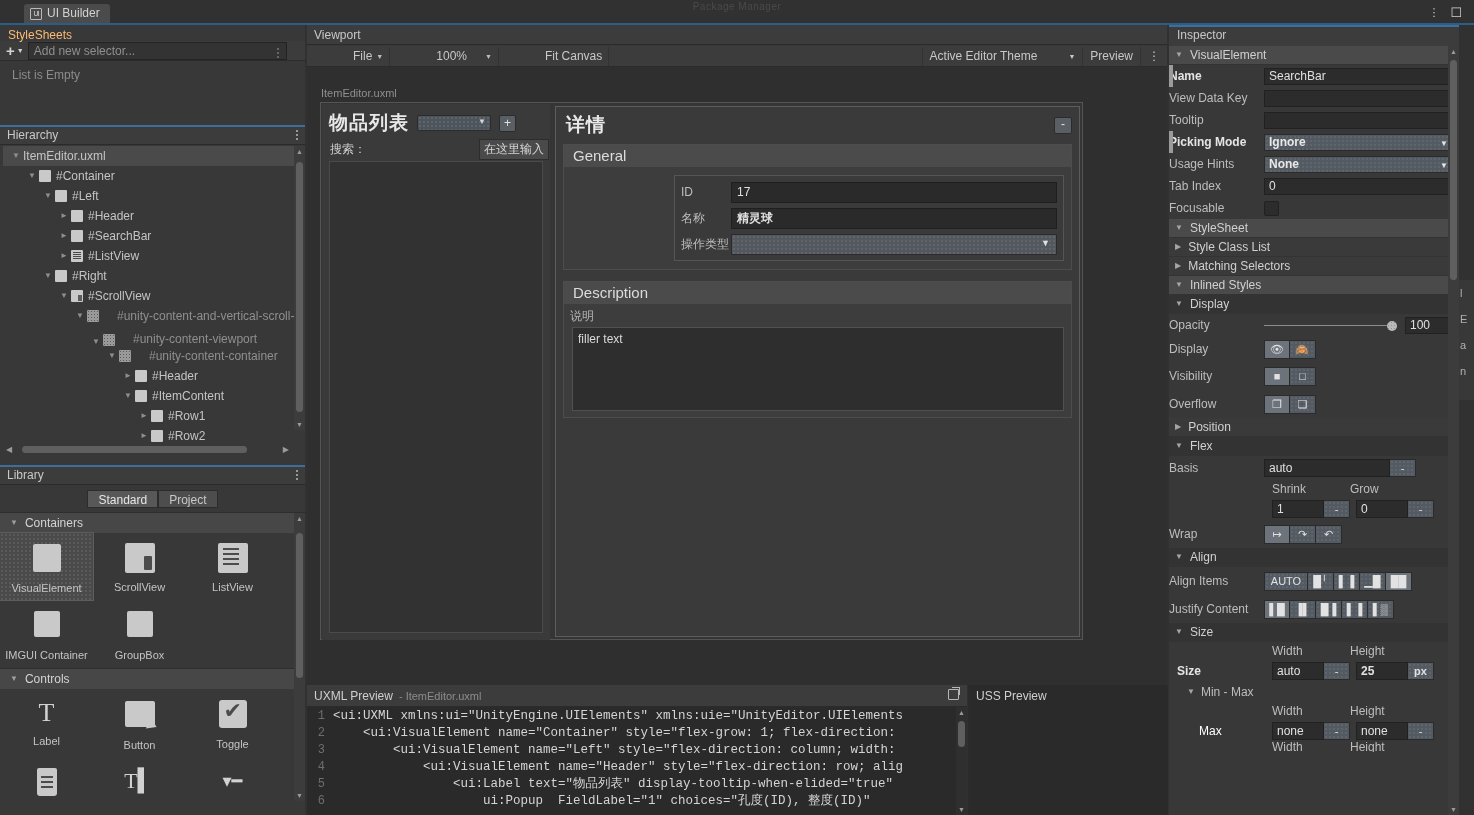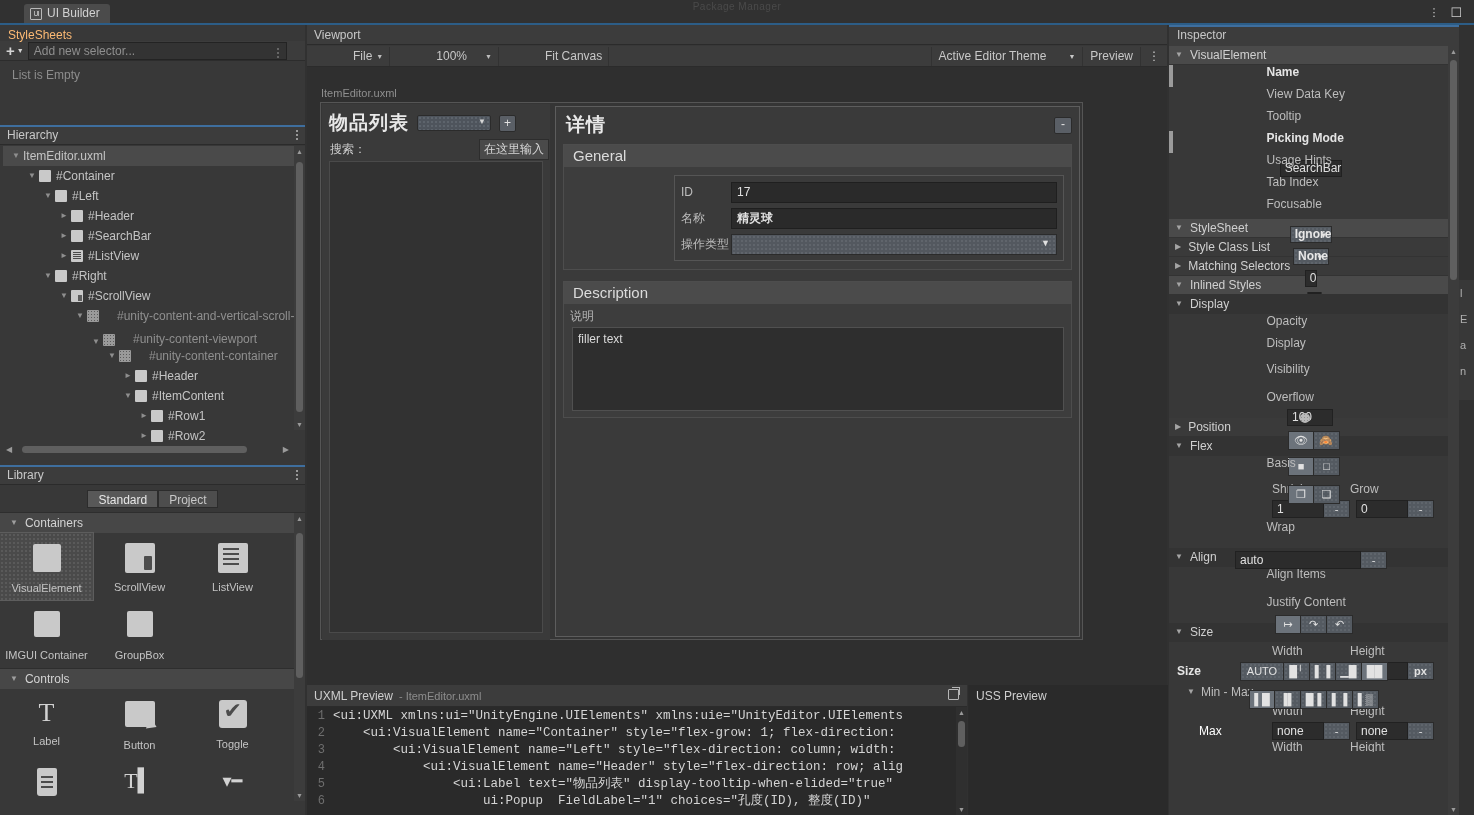--- a/index.html
+++ b/index.html
@@ -138,21 +138,21 @@
 
   
   #viewport { position:absolute; left:307px; top:25px; width:860px; height:660px; background:#383838; }
   .vp-toolbar { position:absolute; left:0; top:21px; width:860px; height:21px; background:#3c3c3c;
       display:flex; align-items:center; border-bottom:1px solid #2b2b2b; }
   .vp-btn { height:19px; line-height:19px; padding:0 6px; font-size:12px; color:#c8c8c8;
       display:flex; align-items:center; gap:4px; border-right:1px solid #323232;margin-left:40px; }
   .vp-btn .car{ font-size:7px; line-height:7px; color:#bdbdbd;}
   .vp-spacer{flex:1;}
   .vp-dd { height:19px; line-height:19px; padding:0 7px; font-size:12px; color:#c8c8c8;
-      display:flex; align-items:center; gap:22px; border-left:1px solid #323232;}
+      display:flex; align-items:center; gap:31px; border-left:1px solid #323232;}
   .canvas-area { position:absolute; left:0; top:42px; width:860px; height:618px; background:#2f2f2f; }
   .canvas { position:absolute; left:13px; top:35px; width:763px; height:538px; background:#353535;
       border:1px solid #555; }
   .canvas-label { position:absolute; left:14px; top:20px; font-size:11px; color:#8f8f8f; }
 
   
   .cv-left { position:absolute; left:1px; top:1px; width:228px; height:536px; background:#3a3a3a;}
   .cv-title-row{ display:flex; align-items:center; padding:6px 6px 0 7px; gap:8px;}
   .cv-h1{ font-size:19px; font-weight:bold; color:#e8e8e8; letter-spacing:1px;}
   .cv-dd{ width:74px;height:16px;background:#4e545c;border:1px solid #2b2b2b;border-radius:2px;position:relative;
@@ -215,21 +215,21 @@
   #inspector { position:absolute; left:1169px; top:25px; width:290px; height:790px; background:#383838; }
   .insp-head { height:21px; background:#3c3c3c; color:#c8c8c8; font-size:12px; line-height:21px;
       padding-left:8px; box-shadow: inset 0 2px 0 0 #3e6e9e;}
   .insp-body { position:absolute; left:0; top:21px; width:290px; height:769px; overflow:hidden; }
   .foldout { height:19px; background:#4a4a4a; display:flex; align-items:center; gap:7px;
       padding-left:6px; font-size:12px; color:#d0d0d0; border-bottom:1px solid #333;}
   .foldout .tw{ font-size:8px; line-height:8px; color:#a5a5a5;}
   .foldout.dark{ background:#3a3a3a; }
   .foldout.darker{ background:#333333; }
   .irow { height:22px; display:flex; align-items:center; padding-left:0; font-size:12px; color:#bdbdbd;
-      position:relative;flex-direction:column; }
+      position:relative; }
   .irow.bar::before{ content:""; position:absolute; left:0; top:0; width:4px; height:22px; background:#9b9b9b;}
   .ilabel{ width:95px; flex:0 0 95px; }
   .ilabel.bold{ color:#e4e4e4; font-weight:bold; }
   .ifield{ flex:1; height:17px; background:#2c2c2c; border:1px solid #212121; color:#e0e0e0;
       font-size:12px; line-height:15px; padding-left:4px; margin-right:6px;}
   .ifield.bold{ font-weight:normal; }
   .idd{ flex:1; height:17px; background:#545a61; border:1px solid #2b2b2b; color:#e8e8e8; font-weight:bold;
       font-size:12px; line-height:15px; padding-left:4px; margin-right:6px; position:relative;
       background-image:radial-gradient(#5f656c 33%,transparent 34%); background-size:4px 4px;}
   .idd::after{ content:"\25BC"; position:absolute; right:4px; top:1px; font-size:8px; color:#e4e4e4; }

